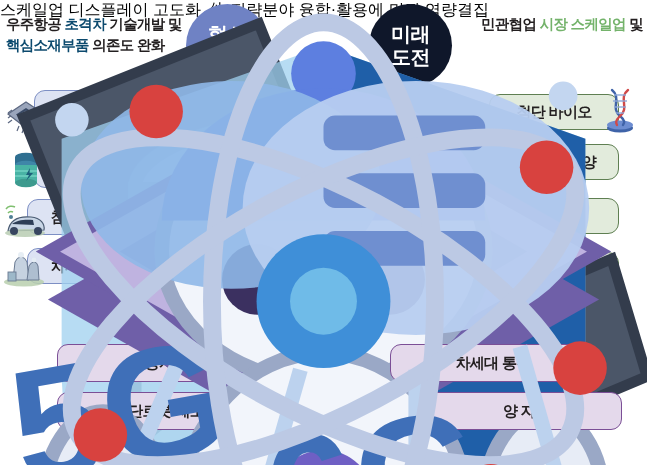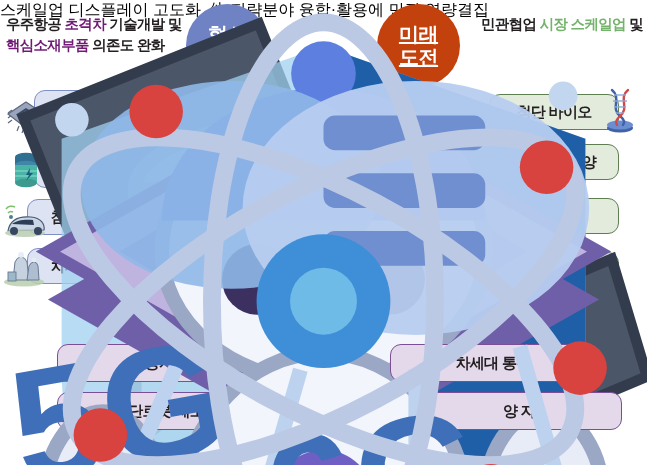--- a/index.html
+++ b/index.html
@@ -23,21 +23,21 @@
   
   .headline {
     position: absolute;
     font-weight: bold;
     font-size: 14.4px;
     line-height: 21px;
     color: #231f20;
     white-space: nowrap;
     letter-spacing: -0.6px;
   }
-  .headline .hl-blue  { color: #701a75; }
+  .headline .hl-blue  { color: #0c4a6e; }
   .headline .hl-green { color: #74b36b; }
   #headline-left  { left: 6px;  top: 14px; text-align: left; }
   #headline-right { right: 4px; top: 14px; text-align: right; }
   #headline-right .hl-line { display: block; text-align: right; }
 
   
   .cat-circle {
     position: absolute;
     border-radius: 50%;
     display: flex;
@@ -50,25 +50,24 @@
   }
   .cat-circle span { display: block; line-height: 1.12; }
 
   #cat-innovation {
     left: 186px; top: 4px;
     width: 83px; height: 83px;
     background: #6f82c4;
     font-size: 20px;
   }
   #cat-future {
-    left: 377px; top: 4px;
+    left: 369px; top: 4px;
     width: 83px; height: 83px;
-    background: #c2410c;
+    background: #0f172a;
     font-size: 20px;
-    text-decoration: underline;
   }
   #cat-essential {
     left: 288px; top: 340px;
     width: 78px; height: 78px;
     background: #7b4f96;
     font-size: 19px;
   }
 
   
   #hub-wrap {

